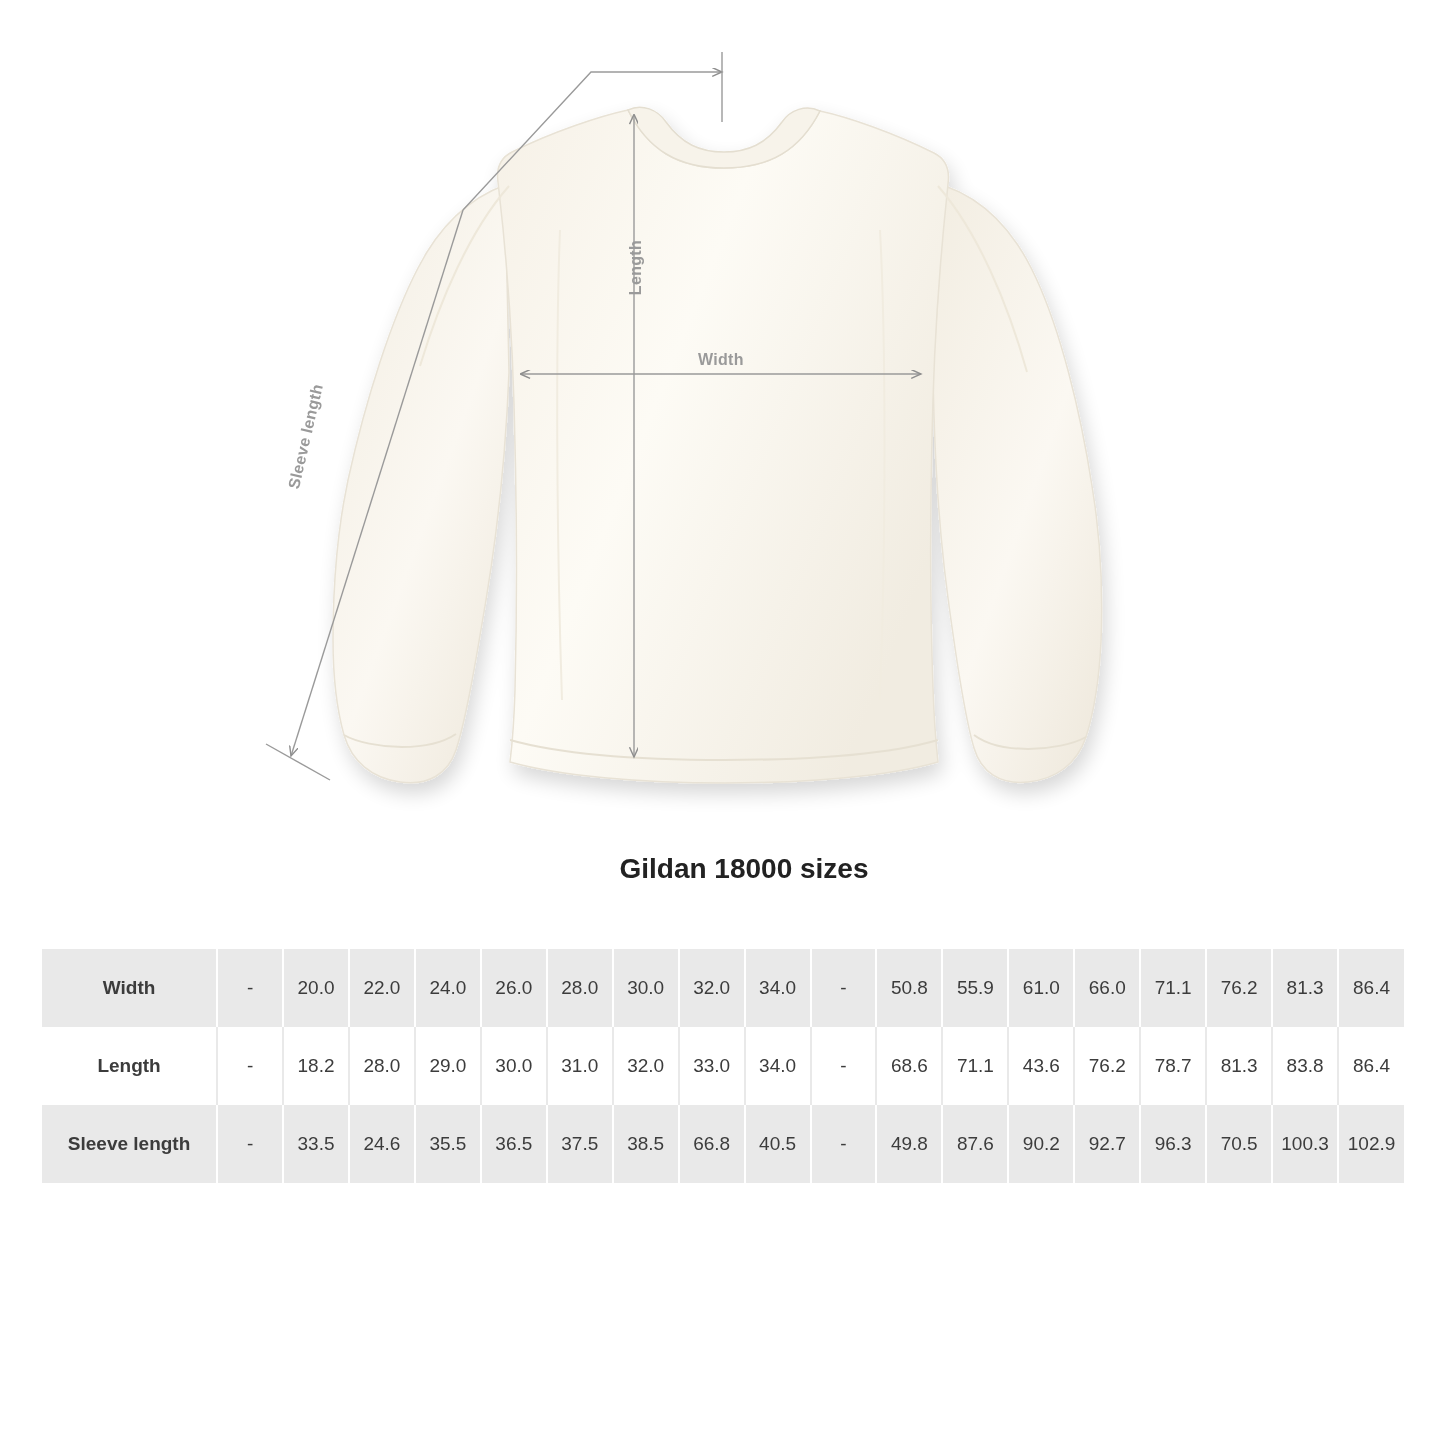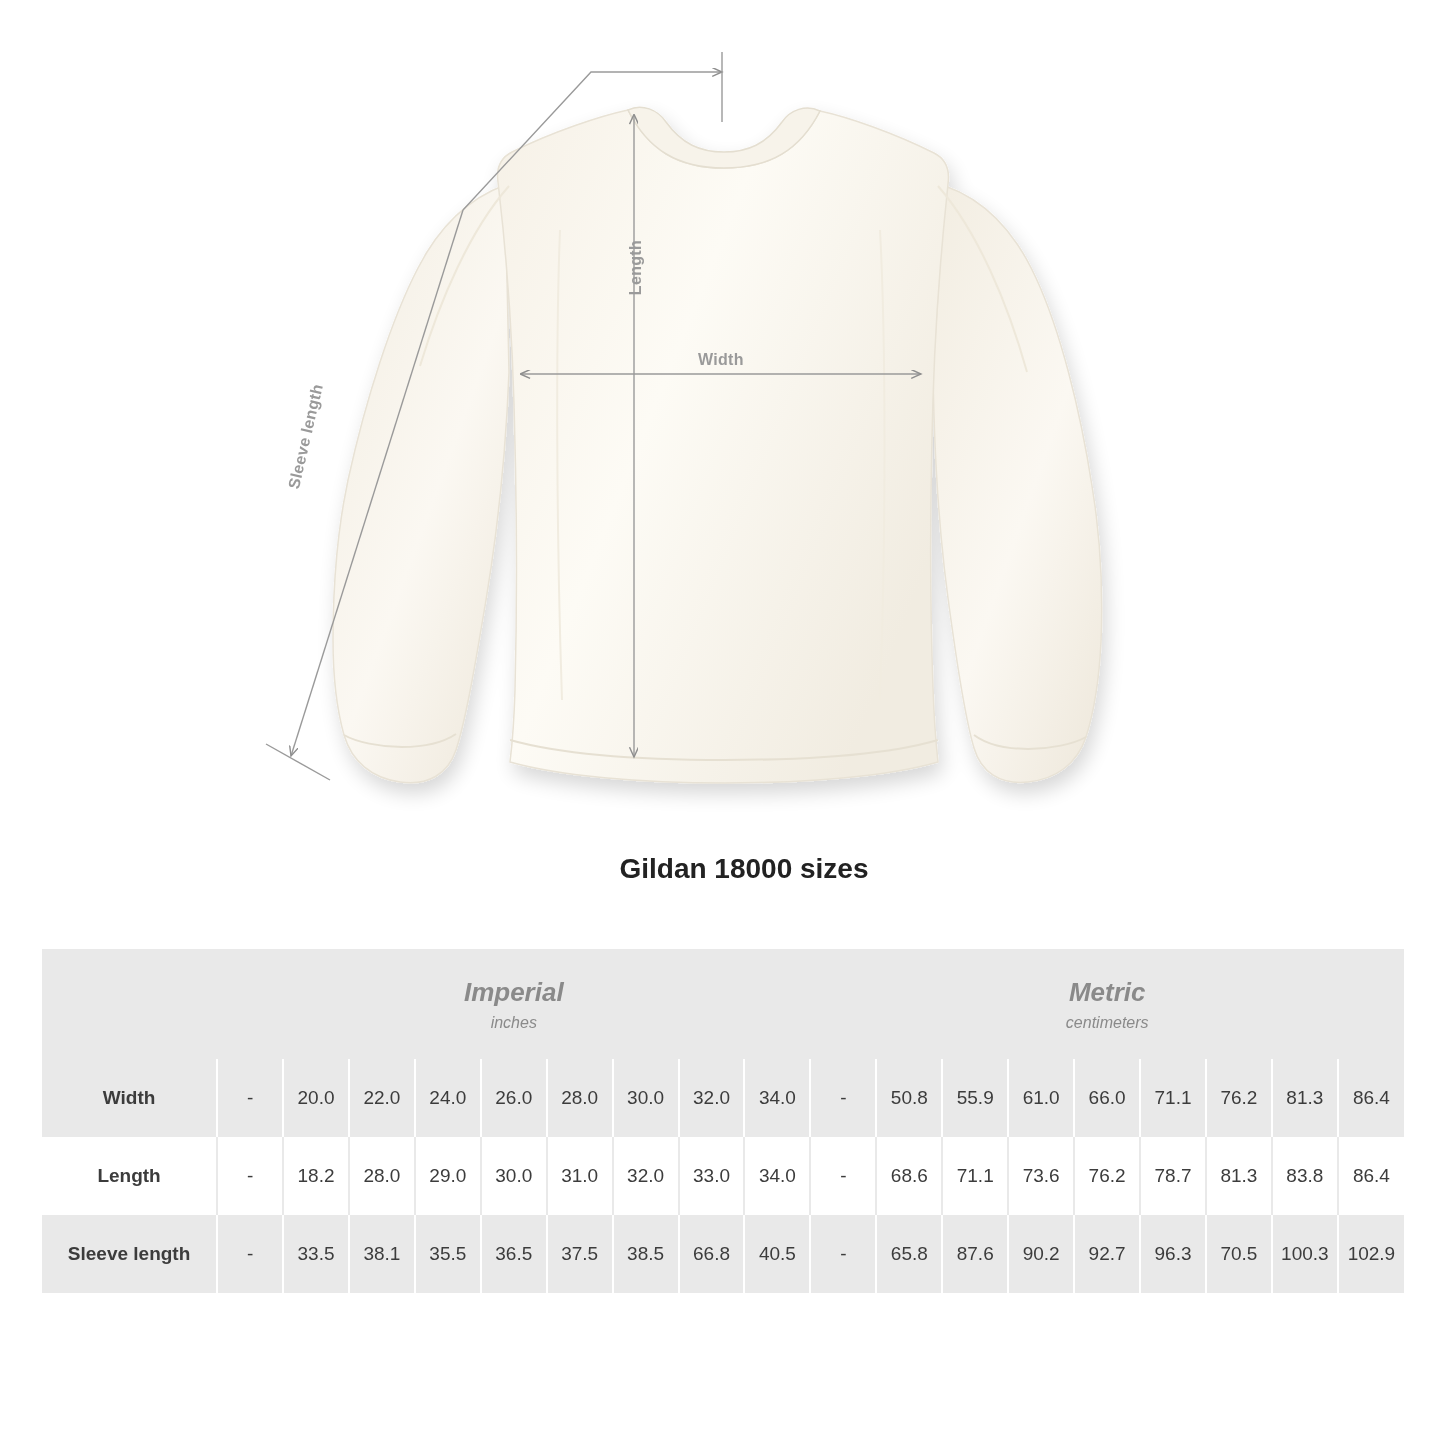--- a/index.html
+++ b/index.html
@@ -287,31 +287,20 @@
           <col class="col-val">
           <col class="col-val">
           <col class="col-val">
           <col class="col-val">
         <col class="col-val">
           <col class="col-val">
           <col class="col-val">
           <col class="col-val">
       </colgroup>
       <tbody>
-        <tr class="unit-header">
-          <td class="corner-cell"></td>
-          <td colspan="9">
-            <div class="unit-name">Imperial</div>
-            <div class="unit-sub">inches</div>
-          </td>
-          <td colspan="9">
-            <div class="unit-name">Metric</div>
-            <div class="unit-sub">centimeters</div>
-          </td>
-        </tr>
 
 
         <tr class="data-row shaded">
           <td class="rowlabel">Width</td>
           <td>-</td>
           <td>20.0</td>
           <td>22.0</td>
           <td>24.0</td>
           <td>26.0</td>
           <td>28.0</td>
@@ -336,41 +325,41 @@
           <td>28.0</td>
           <td>29.0</td>
           <td>30.0</td>
           <td>31.0</td>
           <td>32.0</td>
           <td>33.0</td>
           <td>34.0</td>
           <td>-</td>
           <td>68.6</td>
           <td>71.1</td>
-          <td>73.6</td>
+          <td>43.6</td>
           <td>76.2</td>
           <td>78.7</td>
           <td>81.3</td>
           <td>83.8</td>
           <td>86.4</td>
         </tr>
 
         <tr class="data-row shaded">
           <td class="rowlabel">Sleeve length</td>
           <td>-</td>
           <td>33.5</td>
-          <td>38.1</td>
+          <td>24.6</td>
           <td>35.5</td>
           <td>36.5</td>
           <td>37.5</td>
           <td>38.5</td>
           <td>66.8</td>
           <td>40.5</td>
           <td>-</td>
-          <td>65.8</td>
+          <td>49.8</td>
           <td>87.6</td>
           <td>90.2</td>
           <td>92.7</td>
           <td>96.3</td>
           <td>70.5</td>
           <td>100.3</td>
           <td>102.9</td>
         </tr>
       </tbody>
     </table>

